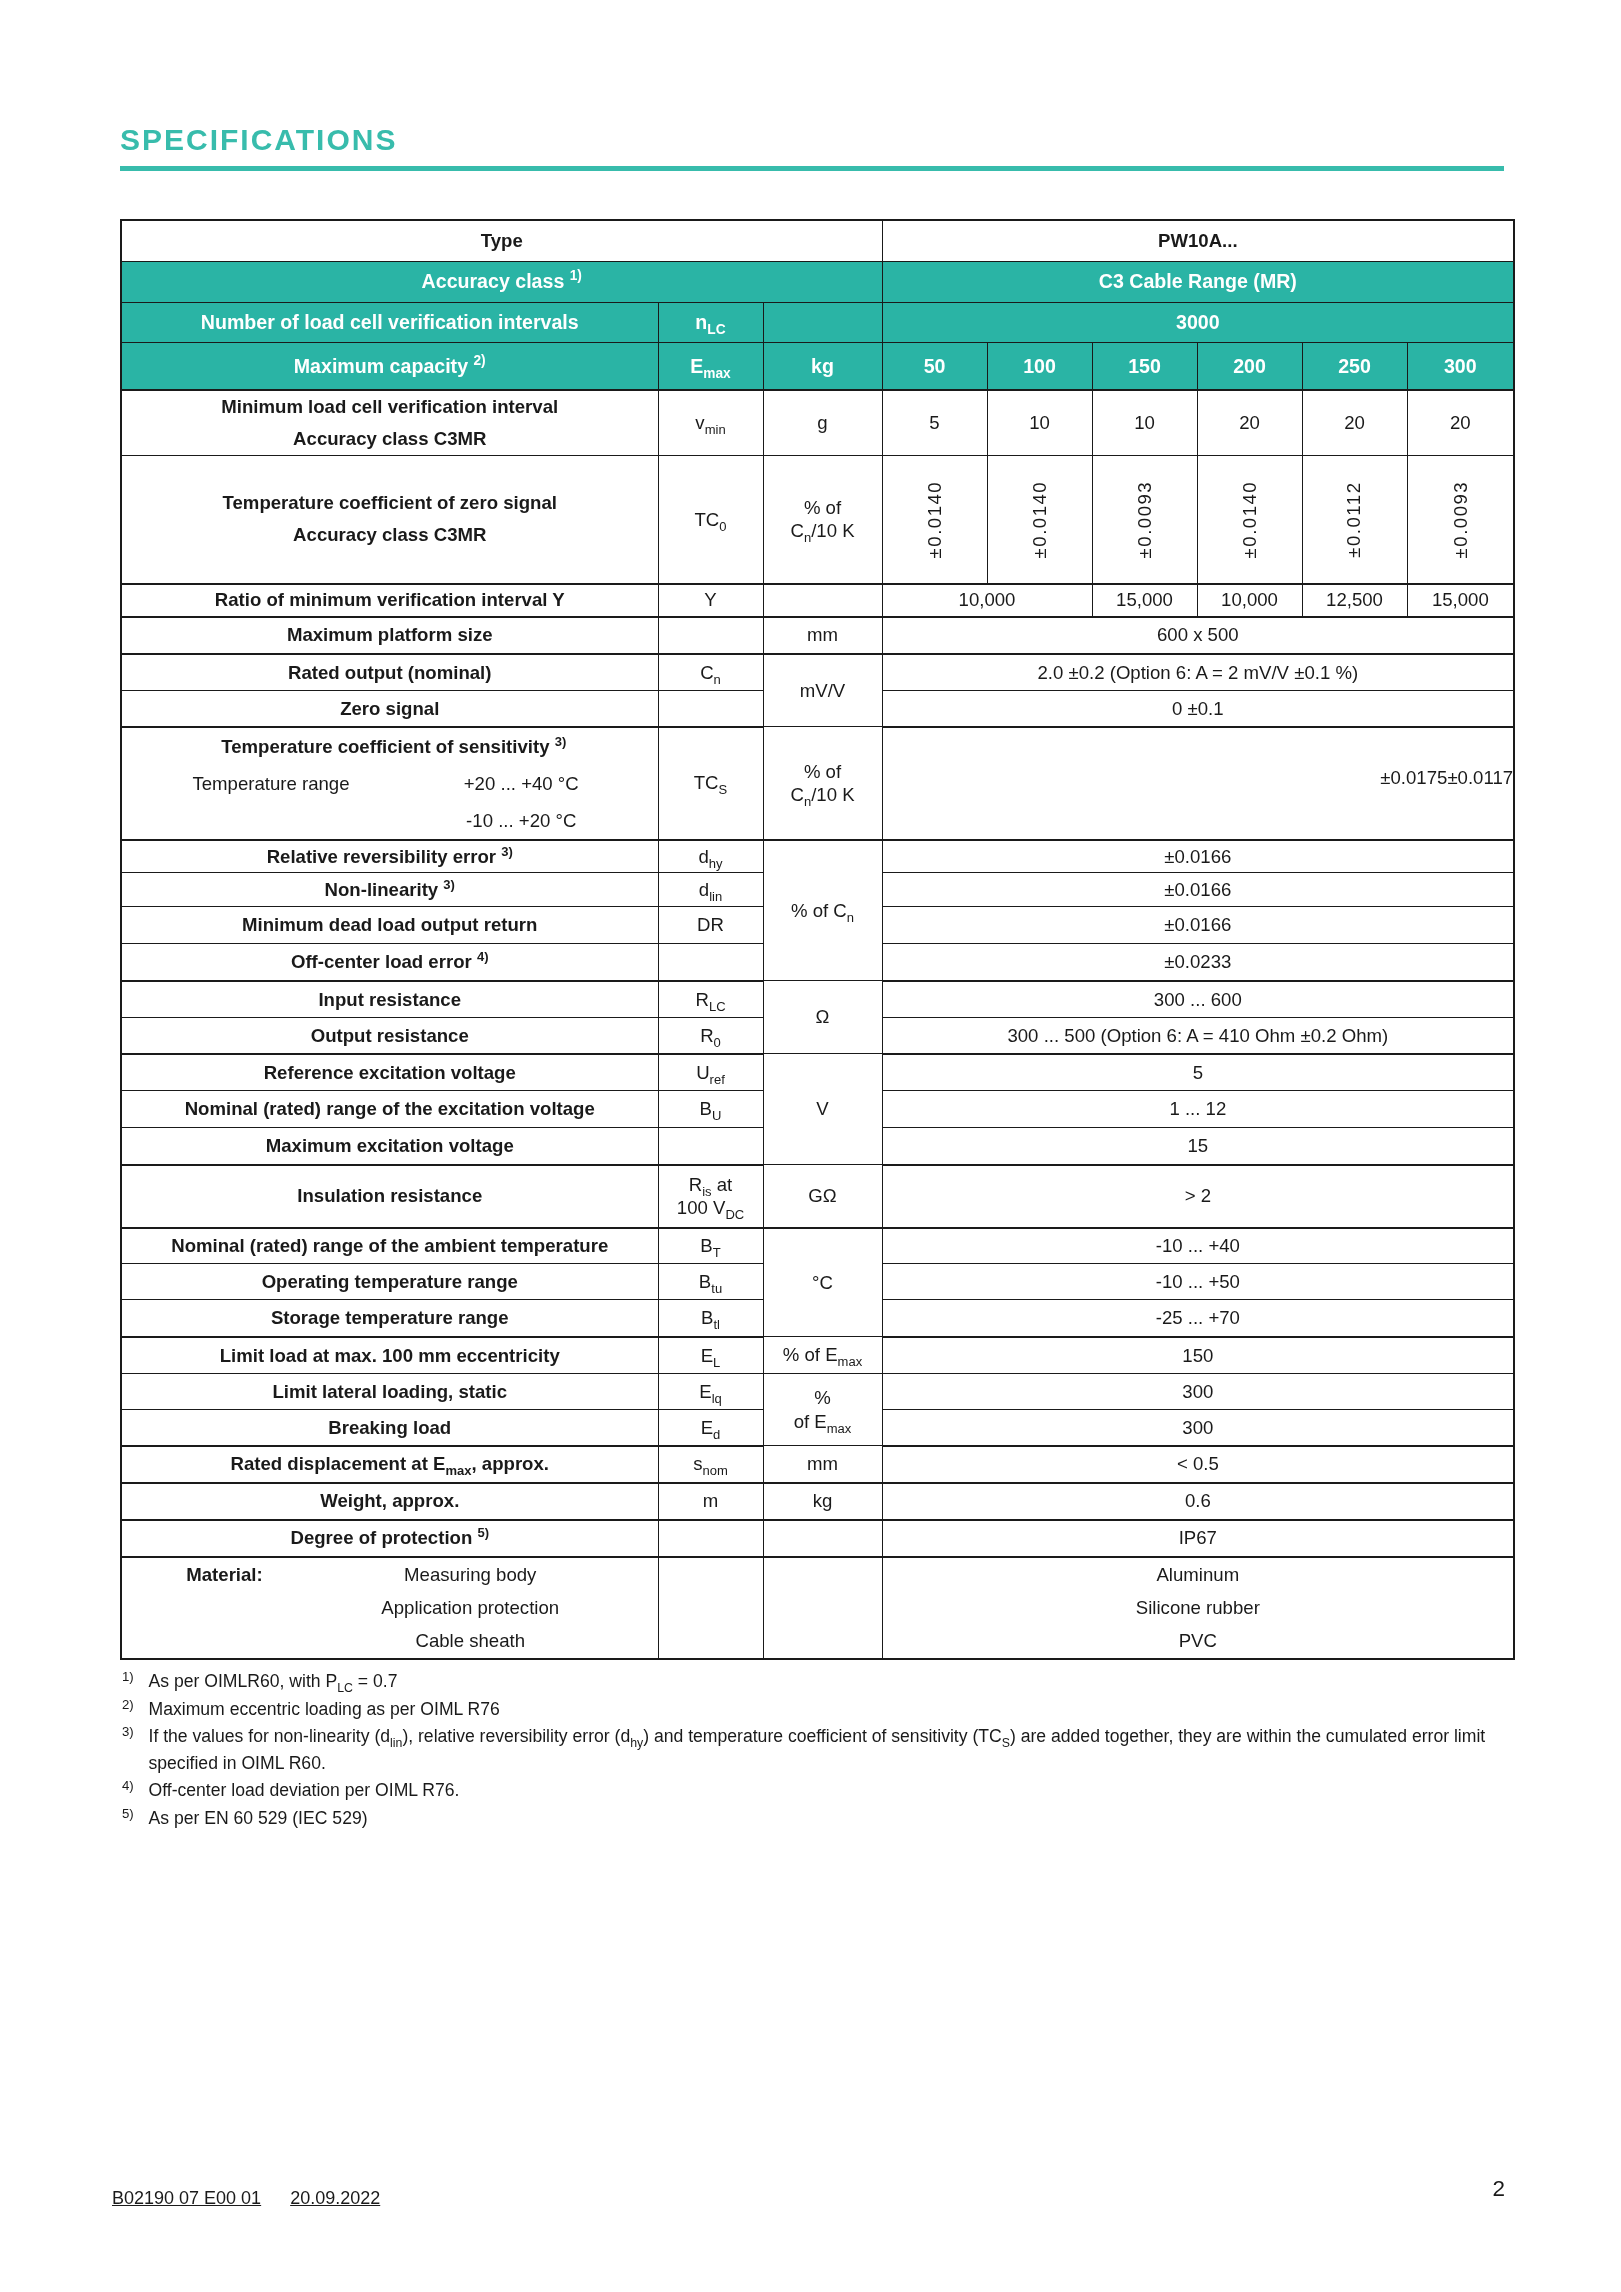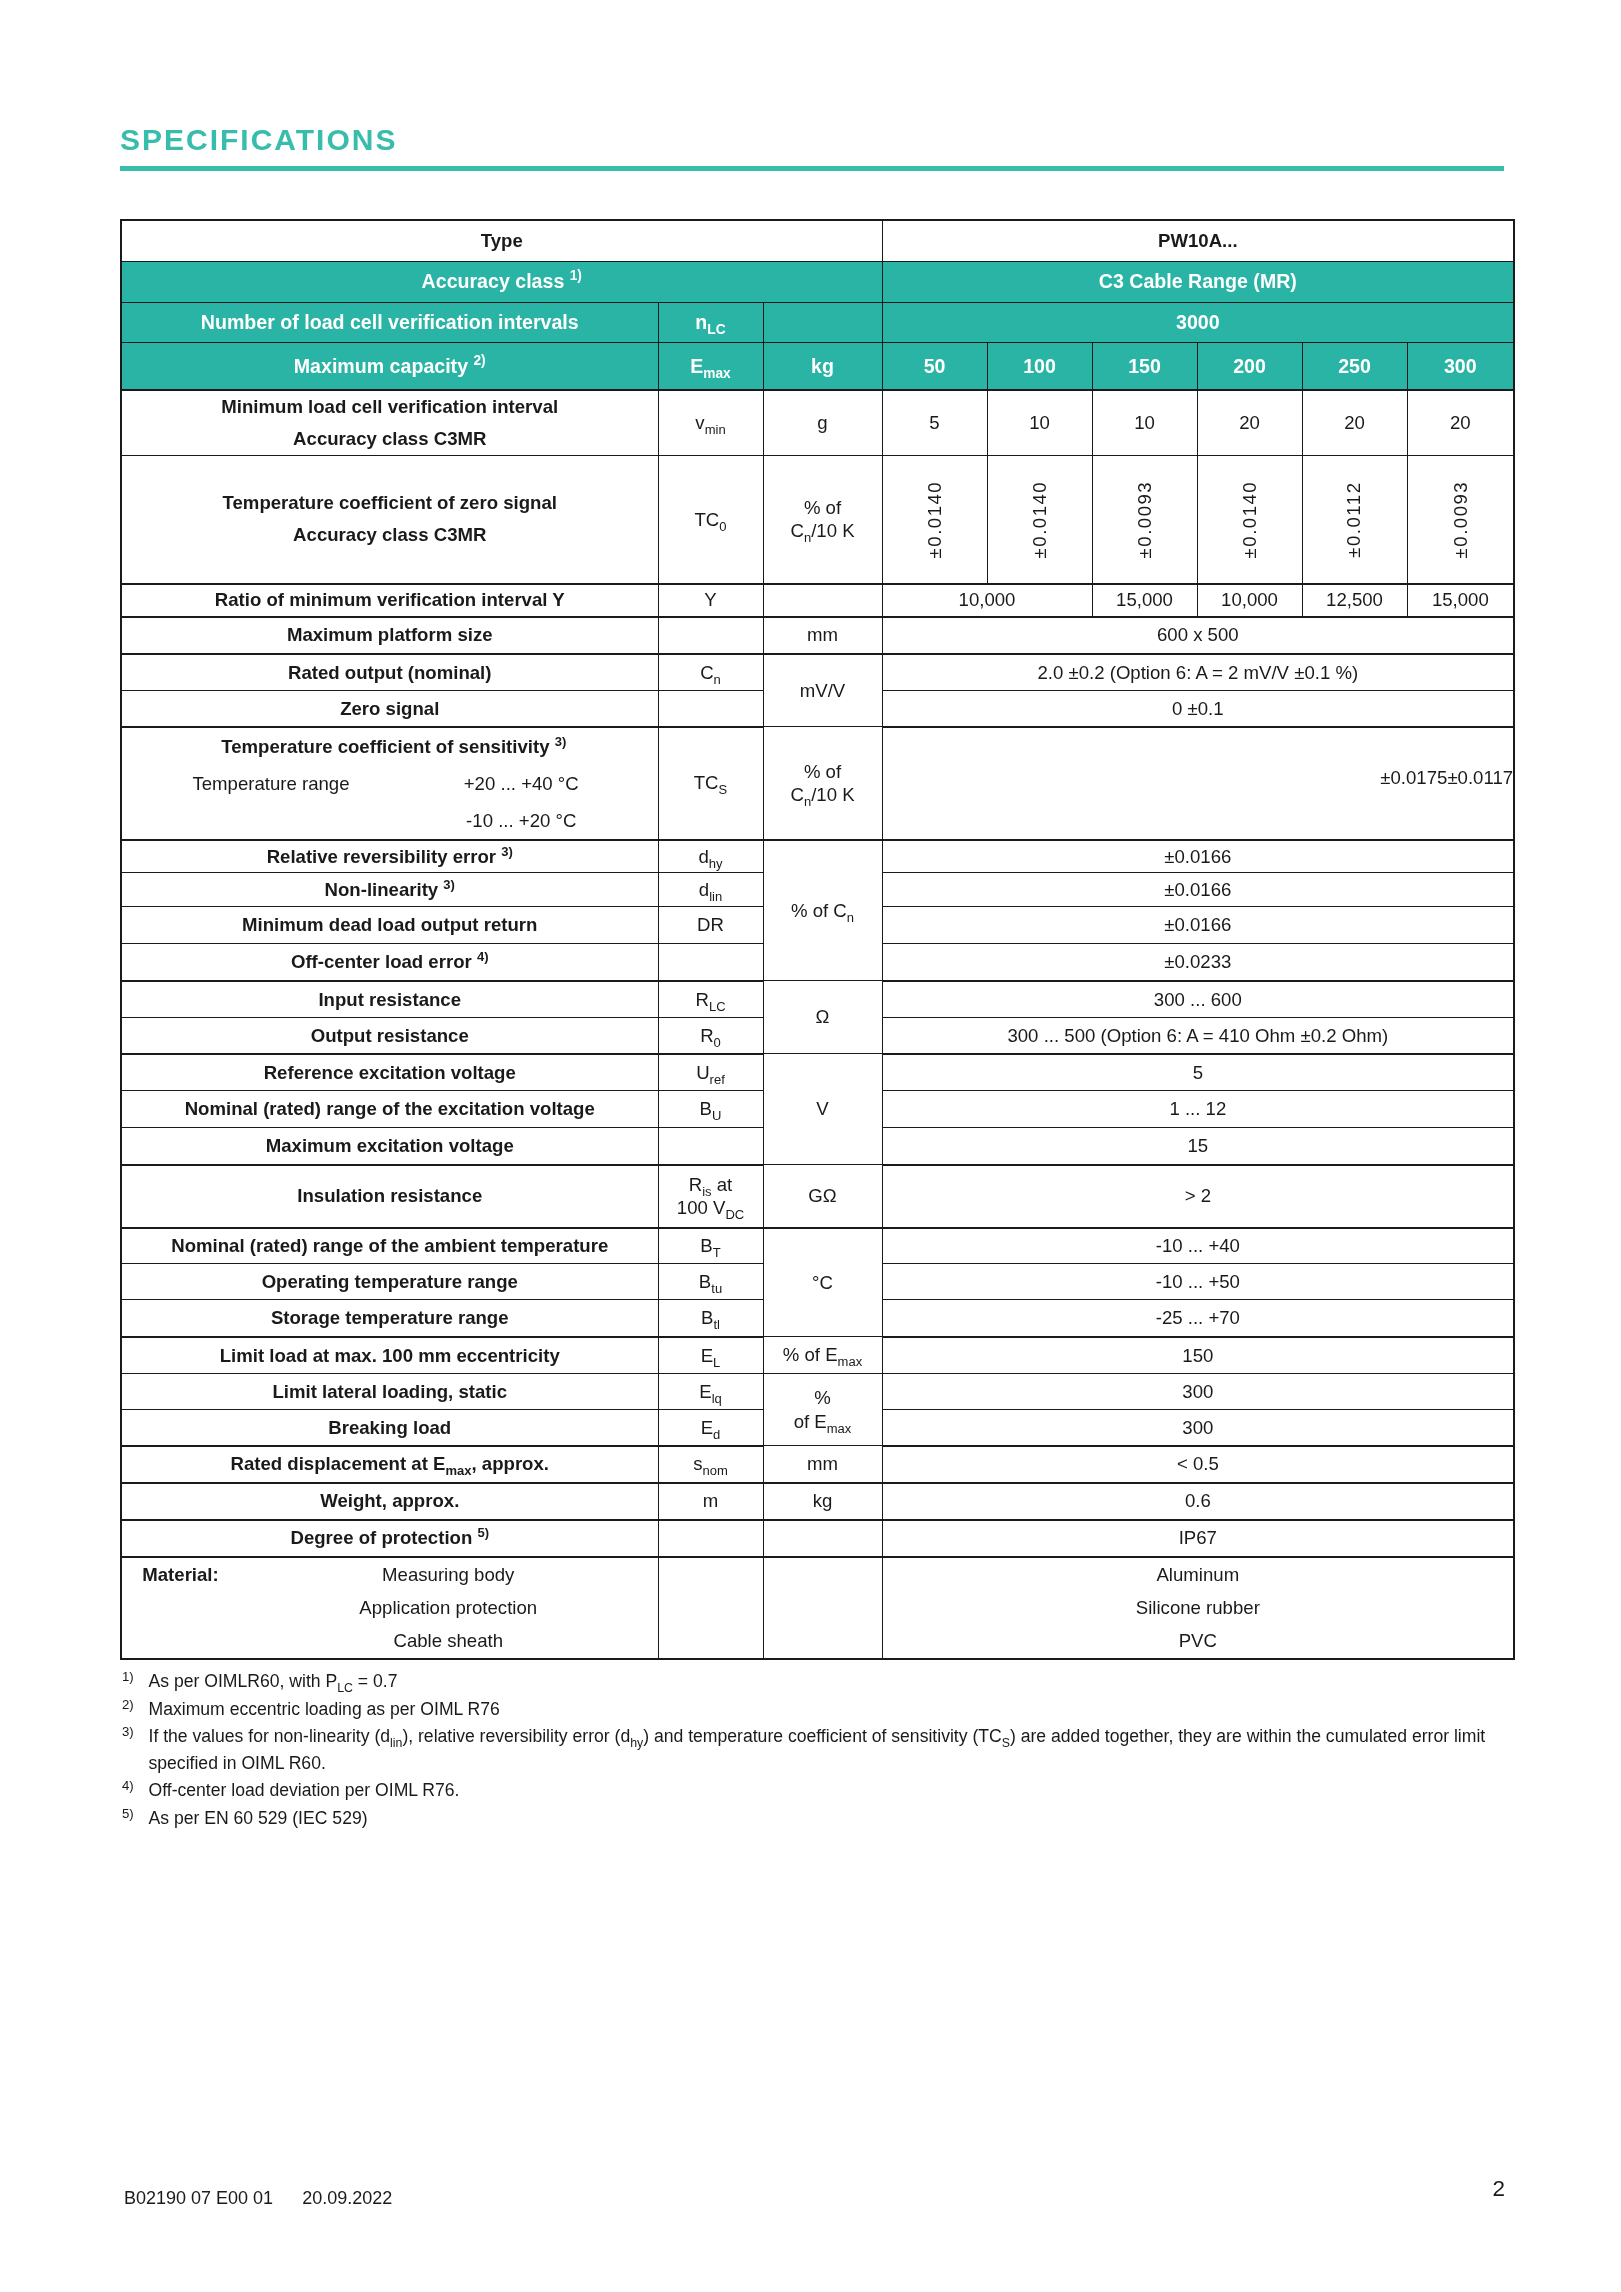--- a/index.html
+++ b/index.html
@@ -39,30 +39,30 @@
   sub{font-size:0.7em;line-height:0;}
   sup{font-size:0.7em;line-height:0;}
   .l2 div{line-height:32px;}
   td.vtop{vertical-align:top;padding-top:5.9px;}
   .rot{display:inline-block;transform:rotate(-90deg);white-space:nowrap;letter-spacing:1.5px;}
   .tcs-line1{line-height:37px;font-weight:700;padding-left:8px;}
   .tcs-grid{display:grid;grid-template-columns:228px 1fr;line-height:37px;font-weight:400;margin-left:35px;}
   .tcs-val{display:flex;flex-direction:row;justify-content:flex-end;height:100%;box-sizing:border-box;padding-bottom:9.8px;line-height:38px;}
   .unit-2l{line-height:25.5px;}
   .sym-2l{line-height:25.5px;font-weight:400;}
-  .mat-grid{display:grid;grid-template-columns:117px 1fr;line-height:33px;}
+  .mat-grid{display:grid;grid-template-columns:117px 1fr;line-height:33px;padding-left:44px;}
   .mat-grid .m-item{font-weight:400;}
   .mat-val div{line-height:33px;}
   
   .fns{position:absolute;left:122px;top:1668px;width:1388px;font-size:17.6px;}
   .fn{display:flex;line-height:26.5px;margin-bottom:1px;}
   .fn-m{flex:none;width:26.5px;font-size:13.2px;position:relative;top:-3.9px;}
   .fn-t{flex:1;}
   
-  .footer-left{position:absolute;left:124px;top:2188px;font-size:18px;}
+  .footer-left{position:absolute;left:112px;top:2188px;font-size:18px;text-decoration:underline;}
   .footer-left .doc-id{margin-right:29px;}
   .page-num{position:absolute;right:116px;top:2176px;font-size:22.5px;}
 </style>
 </head>
 <body>
 
 <div class="page">
 
   <h1 class="title">SPECIFICATIONS</h1>
   <div class="title-rule"></div>

